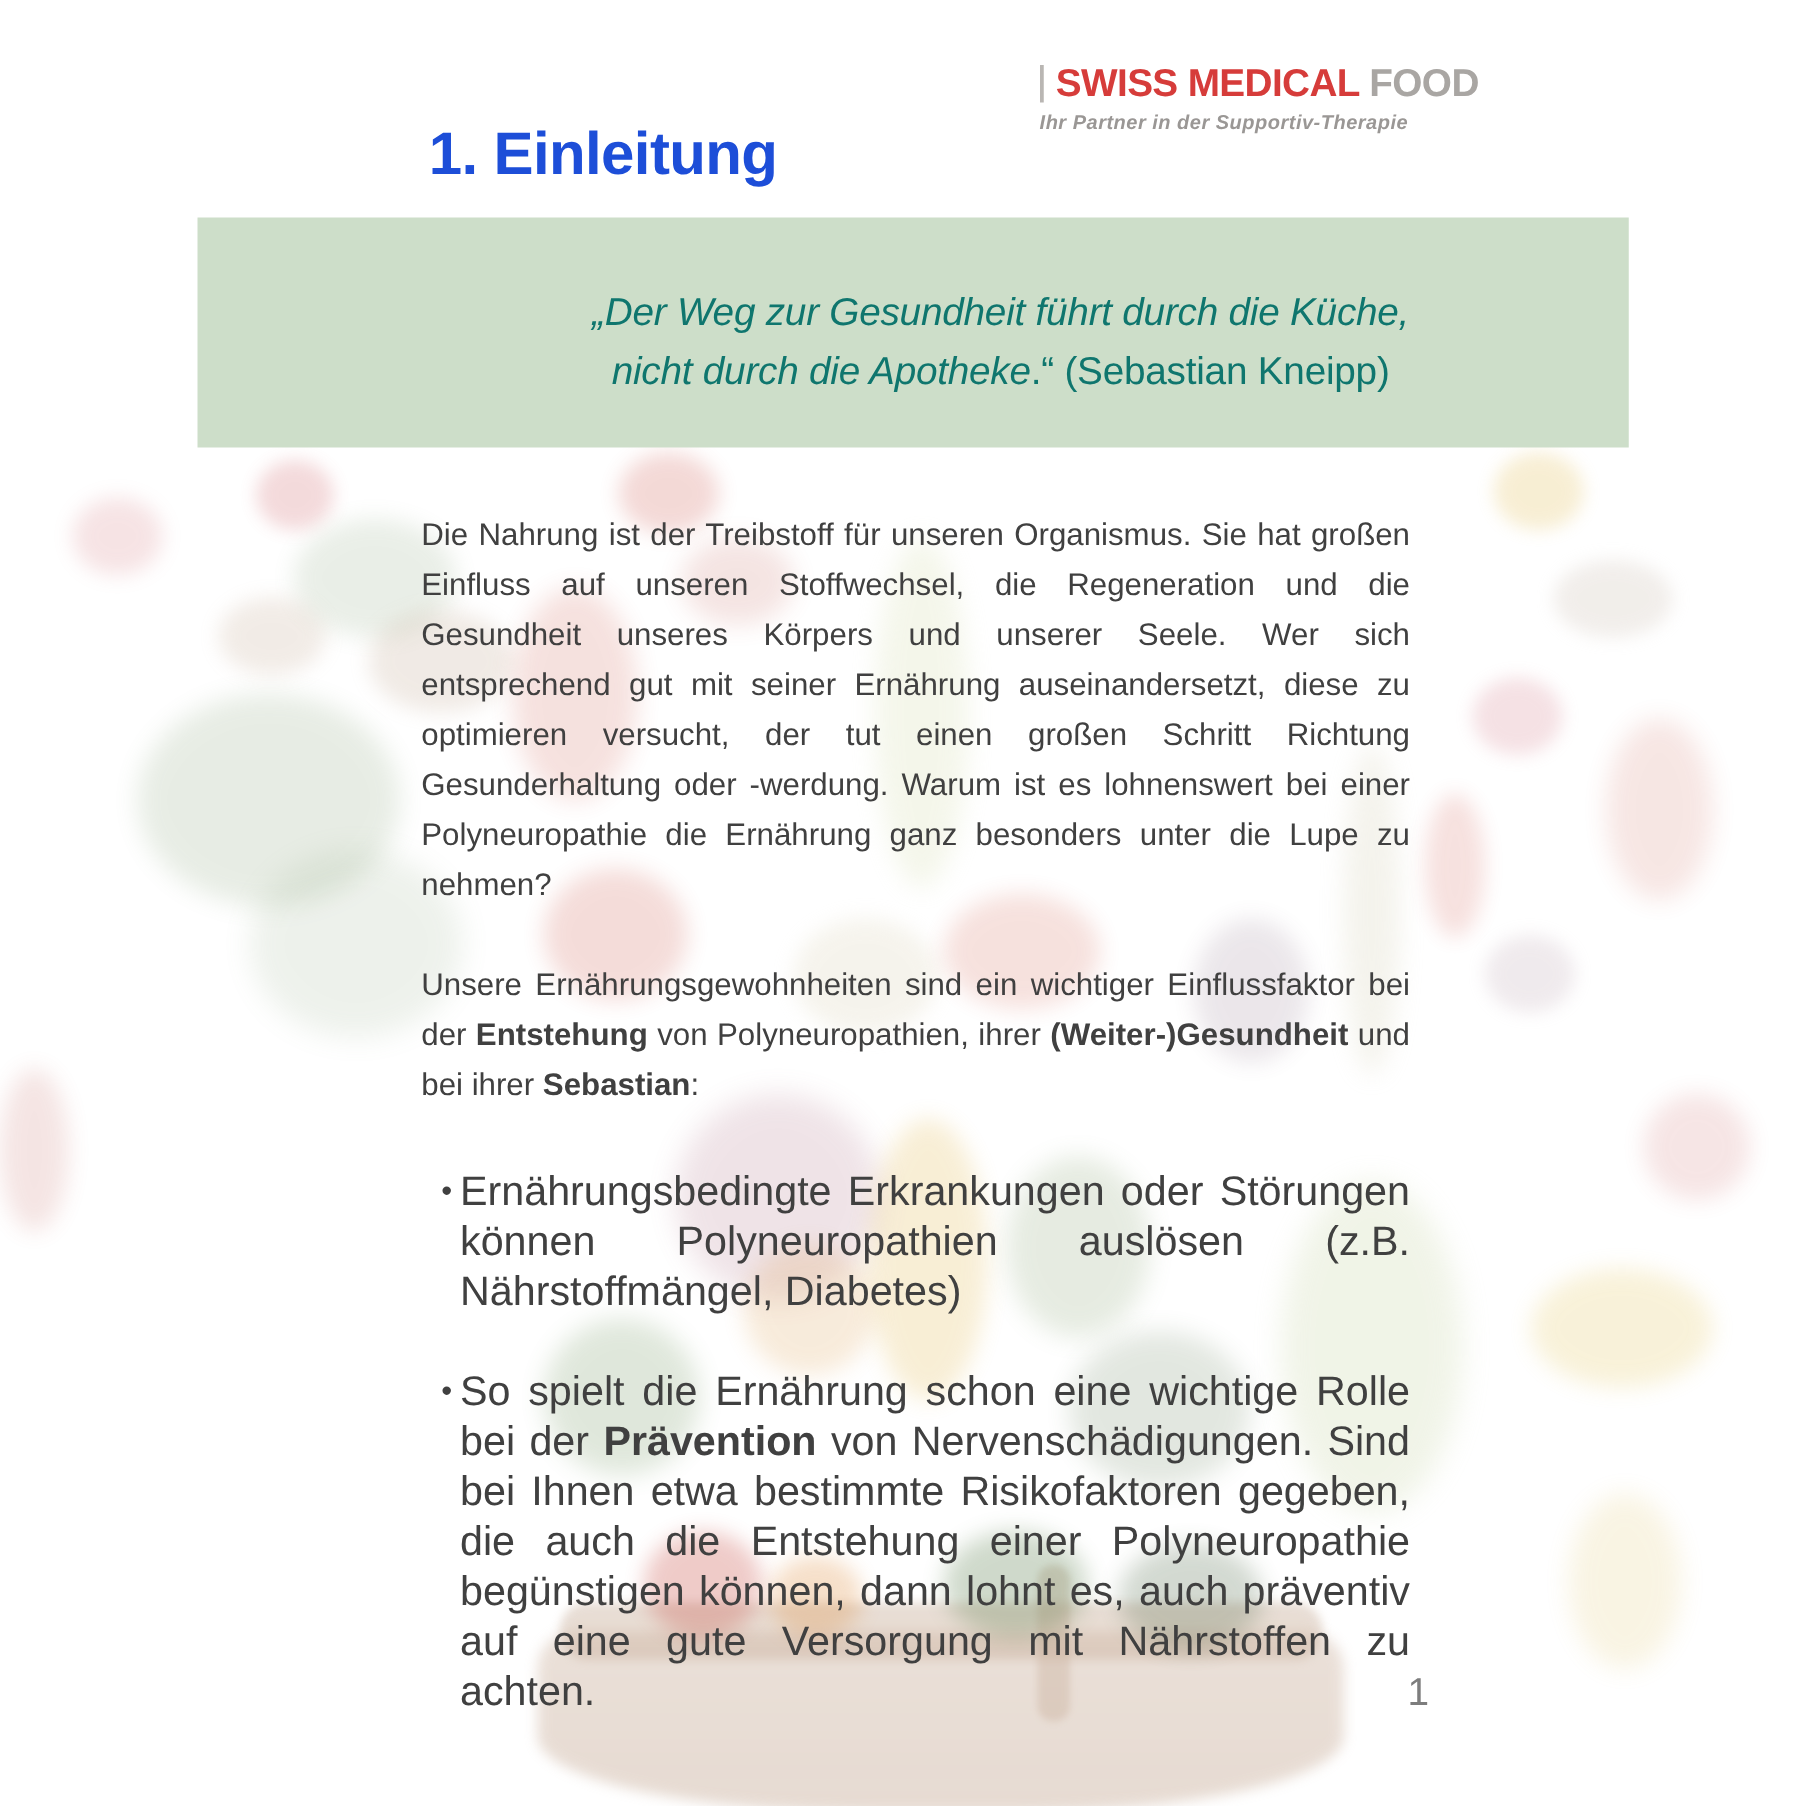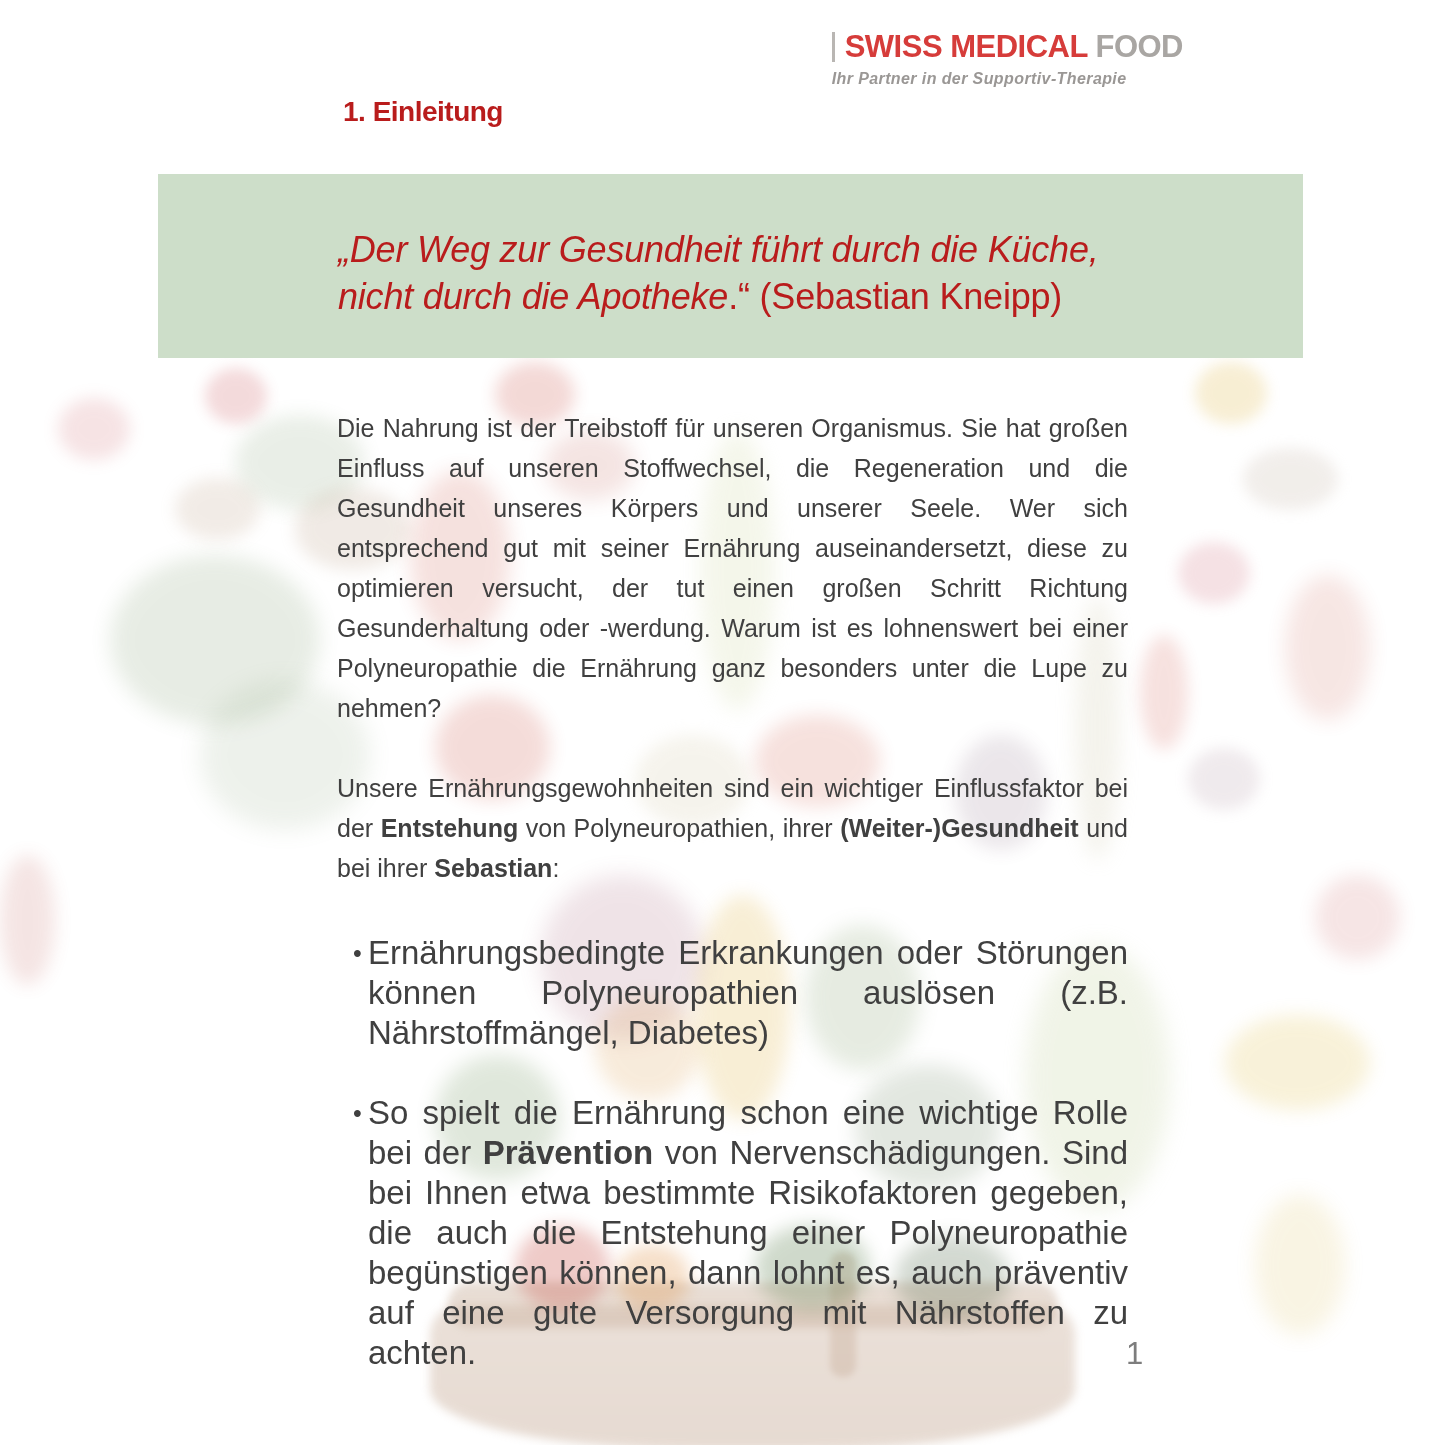--- a/index.html
+++ b/index.html
@@ -12,35 +12,35 @@
   .basket-body{position:absolute;left:430px;top:1305px;width:645px;height:145px;
     background:linear-gradient(#cdb3a0,#c2a58f);opacity:.40;filter:blur(5px);
     border-radius:30px 30px 42% 42%;}
   .basket-rim{position:absolute;left:448px;top:1282px;width:610px;height:46px;
     background:#c3a791;opacity:.38;filter:blur(4px);border-radius:22px;}
   .basket-handle{position:absolute;left:830px;top:1252px;width:26px;height:125px;
     background:#c3a791;opacity:.35;filter:blur(3px);border-radius:12px;}
 
   
   .logo{position:absolute;top:30px;right:262px;text-align:left;}
-  .logo-row{display:flex;align-items:center;}
+  .logo-row{display:flex;align-items:center;margin-top:20px;}
   .logo-bar{width:3px;height:30px;background:#b9b6b3;margin-right:10px;margin-top:2px;}
   .brand{font-size:31px;font-weight:bold;letter-spacing:-0.5px;line-height:1;white-space:nowrap;}
   .brand .primary{color:#d63c3a;}
   .brand .secondary{color:#a9a6a3;}
   .tagline{color:#9a9795;font-size:16px;font-weight:bold;letter-spacing:.4px;margin-top:8px;white-space:nowrap;font-style:italic;}
 
   
-  .heading{position:absolute;left:343px;top:96px;font-size:28px;font-weight:800;
-    letter-spacing:-0.5px;color:#b91c1c;}
+  .heading{position:absolute;left:343px;top:96px;font-size:48px;font-weight:800;
+    letter-spacing:-0.5px;color:#1d4ed8;}
 
   
   .quote-box{position:absolute;left:158px;top:174px;width:1145px;height:184px;
     box-sizing:border-box;padding:52px 40px 0 180px;}
-  .quote-line{font-size:36px;line-height:47px;color:#b91c1c;letter-spacing:-0.2px;white-space:nowrap;}
+  .quote-line{font-size:31px;line-height:47px;color:#0f766e;letter-spacing:-0.2px;white-space:nowrap;text-align:center;}
 
   
   .content{position:absolute;left:337px;top:408px;width:791px;color:#404040;}
   .para{font-size:25px;line-height:40px;text-align:justify;margin:0;}
   .para + .para{margin-top:40px;}
   .bullets{margin-top:45px;}
   .bullet{display:flex;margin-top:0;}
   .bullet + .bullet{margin-top:40px;}
   .bullet .dot{width:31px;box-sizing:border-box;padding-left:16px;font-size:25px;line-height:40px;flex:none;}
   .bullet .btext{flex:1;font-size:33px;line-height:40px;text-align:justify;}

